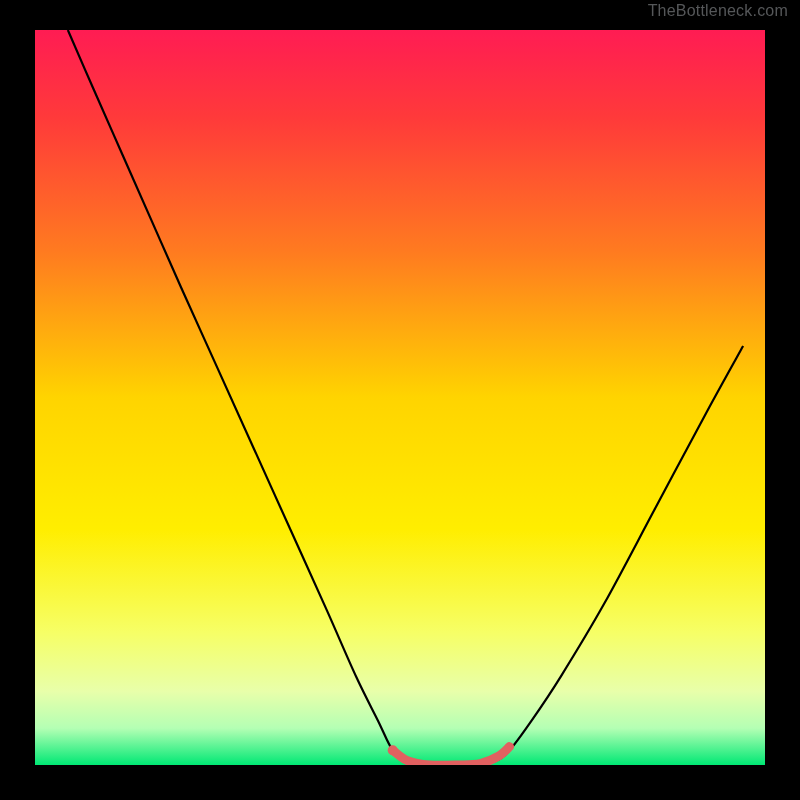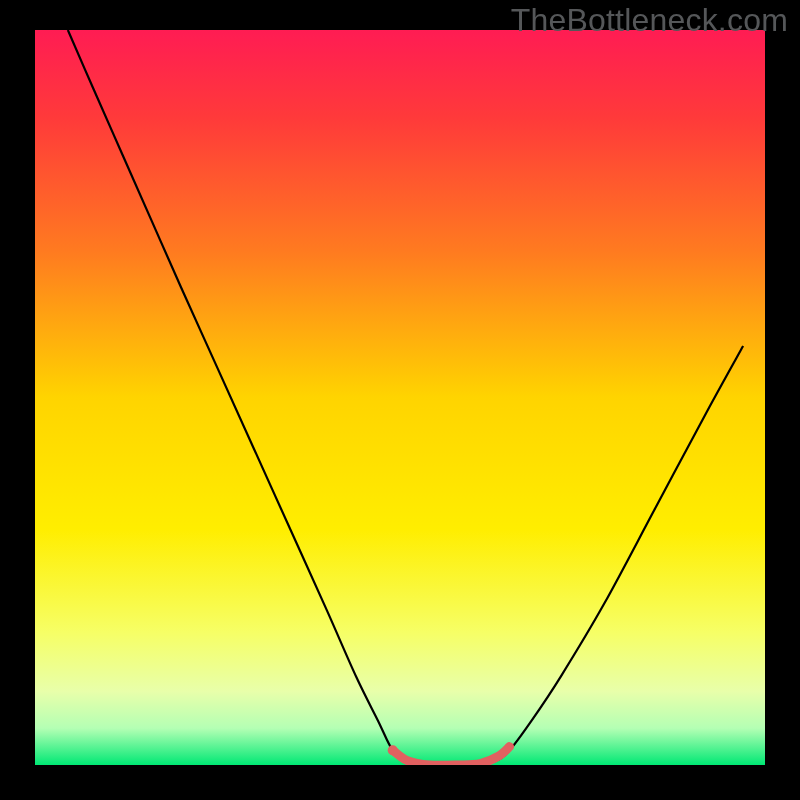--- a/index.html
+++ b/index.html
@@ -14,21 +14,21 @@
     position: relative;
     width: 800px;
     height: 800px;
     background: #000;
   }
   .watermark {
     position: absolute;
     top: 2px;
     right: 12px;
     font-family: Arial, Helvetica, sans-serif;
-    font-size: 32px;
+    font-size: 16px;
     font-weight: 500;
     color: #555759;
     letter-spacing: 0.2px;
     z-index: 5;
     text-align: right;
   }
   svg.plot {
     position: absolute;
     left: 0;
     top: 0;

